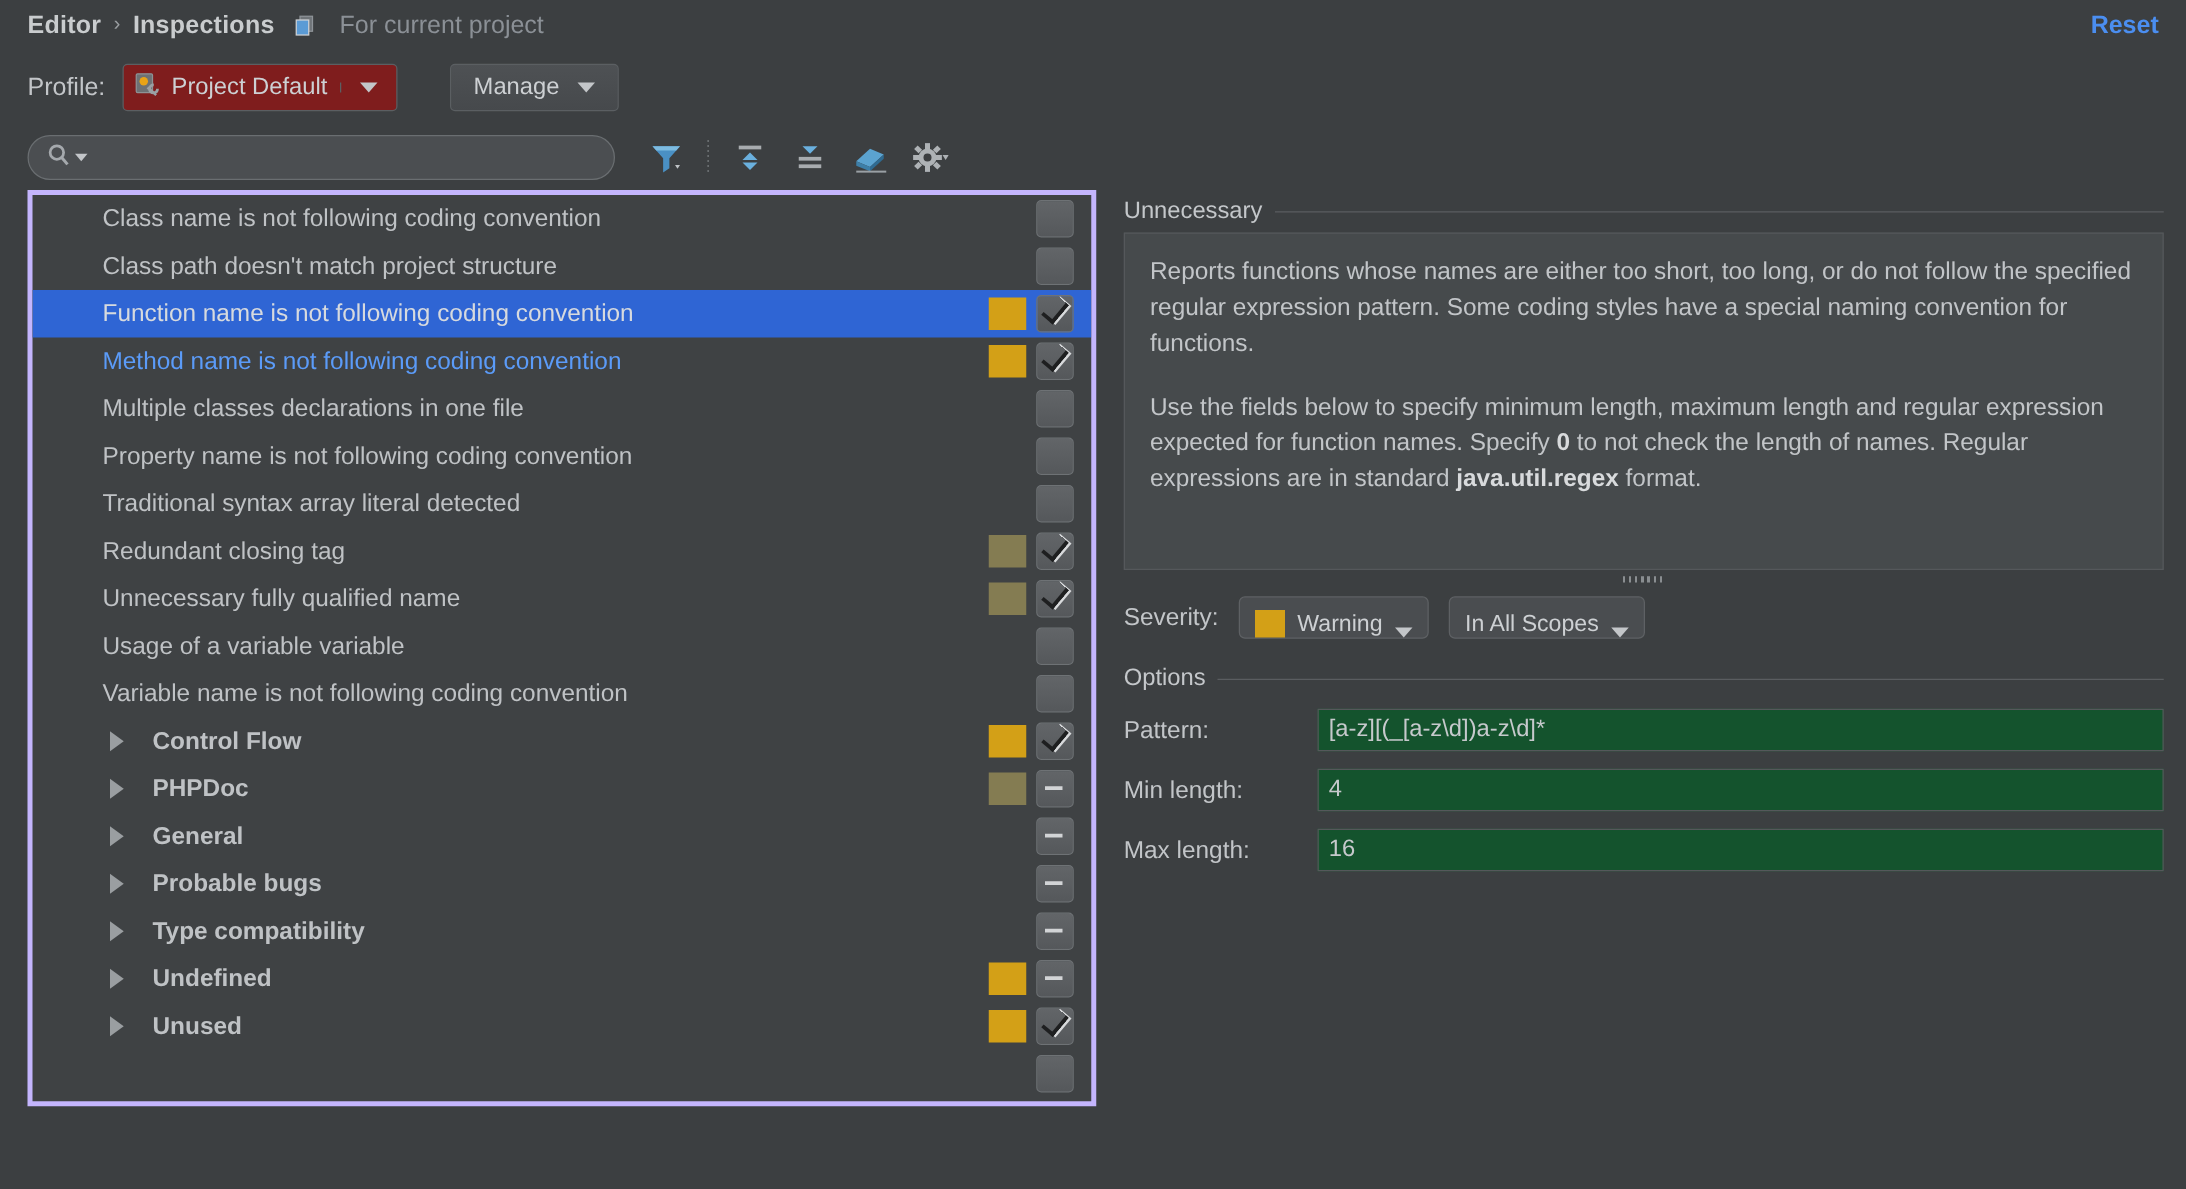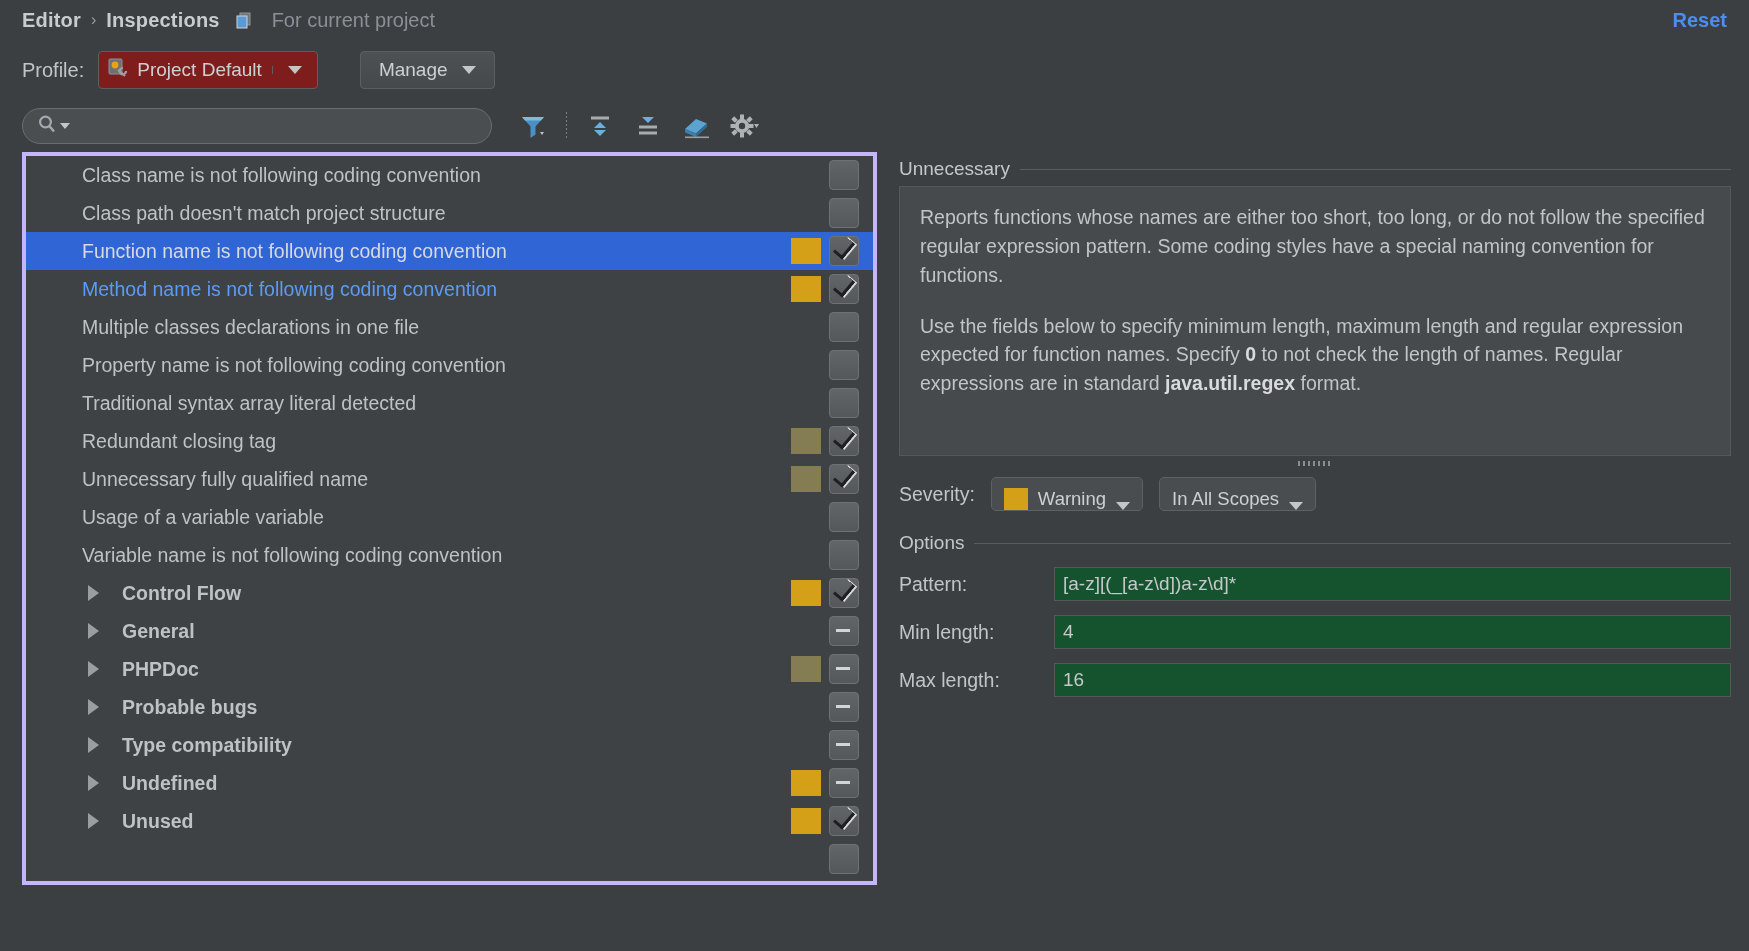--- a/index.html
+++ b/index.html
@@ -517,30 +517,30 @@
       <div class="row group">
         <span class="expander"></span>
         <span class="row-label">Control Flow</span>
         <span class="sev-swatch" style="background: rgb(211, 160, 23);"></span>
         <span class="cbox">
           <span class="tick"></span>
         </span>
       </div>
       <div class="row group">
         <span class="expander"></span>
-        <span class="row-label">General</span>
-        <span class="sev-swatch empty"></span>
+        <span class="row-label">PHPDoc</span>
+        <span class="sev-swatch" style="background: rgb(132, 124, 82);"></span>
         <span class="cbox">
           <span class="dash"></span>
         </span>
       </div>
       <div class="row group">
         <span class="expander"></span>
-        <span class="row-label">PHPDoc</span>
-        <span class="sev-swatch" style="background: rgb(132, 124, 82);"></span>
+        <span class="row-label">General</span>
+        <span class="sev-swatch empty"></span>
         <span class="cbox">
           <span class="dash"></span>
         </span>
       </div>
       <div class="row group">
         <span class="expander"></span>
         <span class="row-label">Probable bugs</span>
         <span class="sev-swatch empty"></span>
         <span class="cbox">
           <span class="dash"></span>

